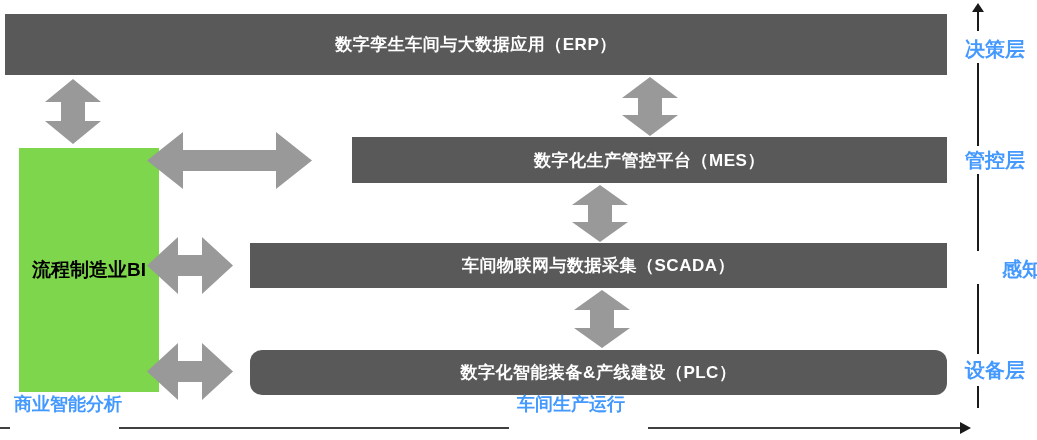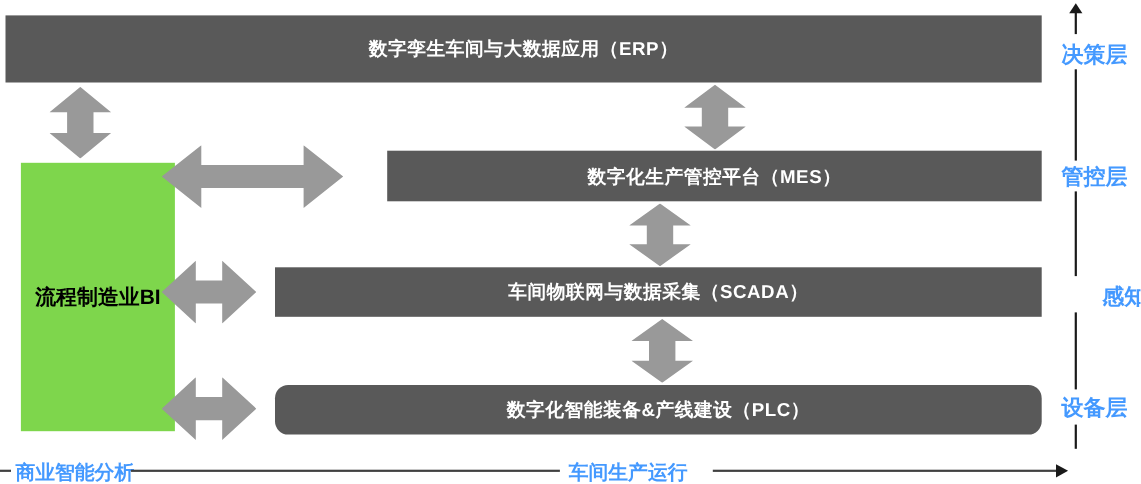--- a/index.html
+++ b/index.html
@@ -58,21 +58,21 @@
     width:0;height:0;
     border-left:6px solid transparent;
     border-right:6px solid transparent;
     border-bottom:9px solid #1a1a1a;
   }
   .h-seg{
     position:absolute;top:427px;height:2px;
     background:var(--axis-dark);
   }
   .bottom-label{
-    position:absolute;top:417px;
+    position:absolute;top:392px;
     color:var(--blue);
     font-weight:bold;font-size:18px;
     white-space:nowrap;
   }
   .right-arrowhead{
     position:absolute;left:960px;top:422px;
     width:0;height:0;
     border-top:6px solid transparent;
     border-bottom:6px solid transparent;
     border-left:11px solid #1a1a1a;

